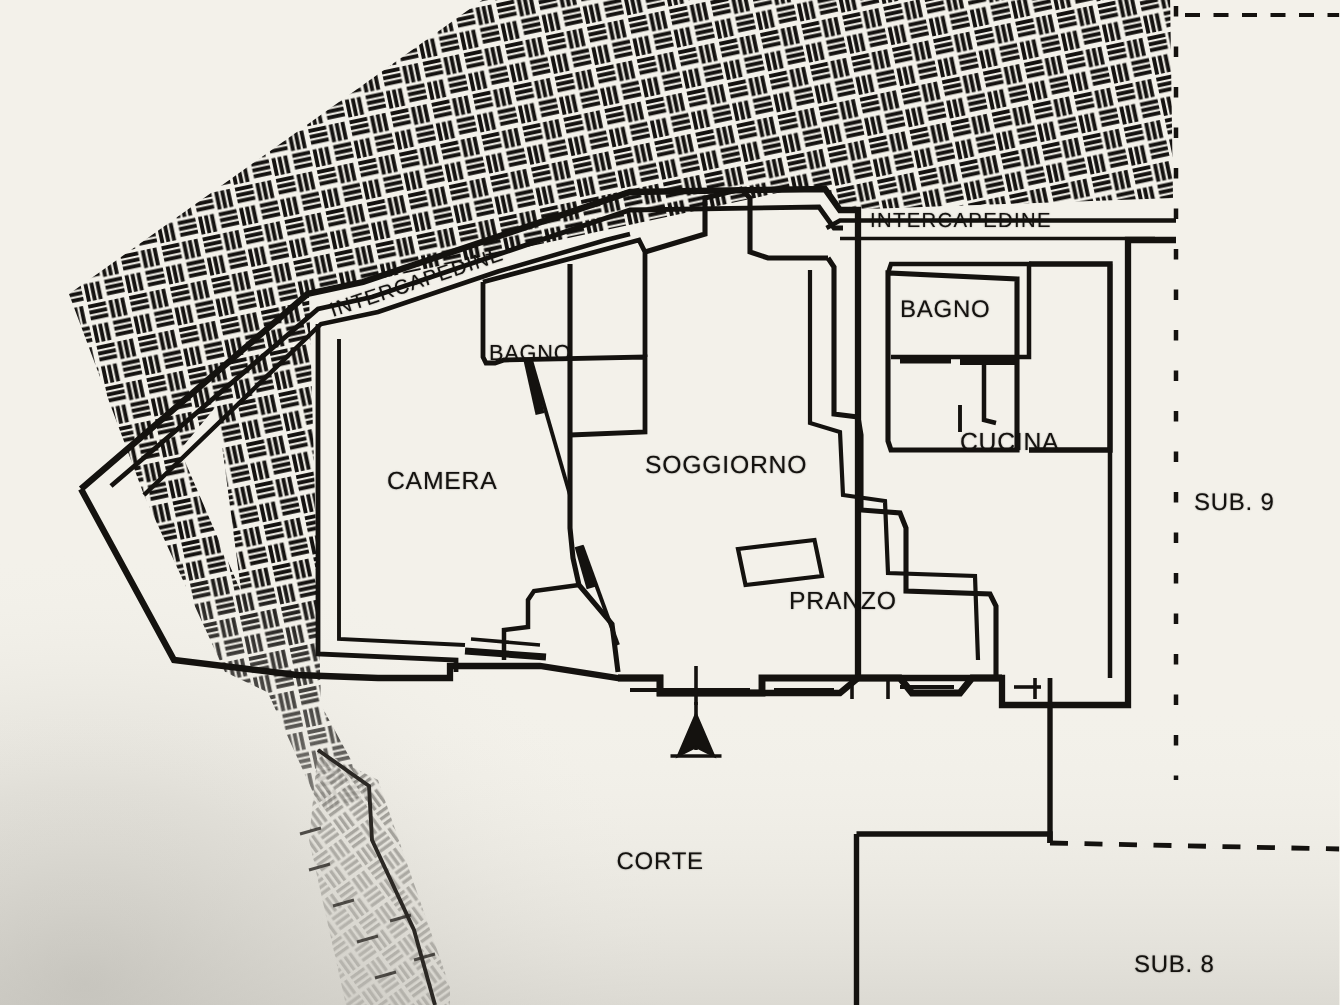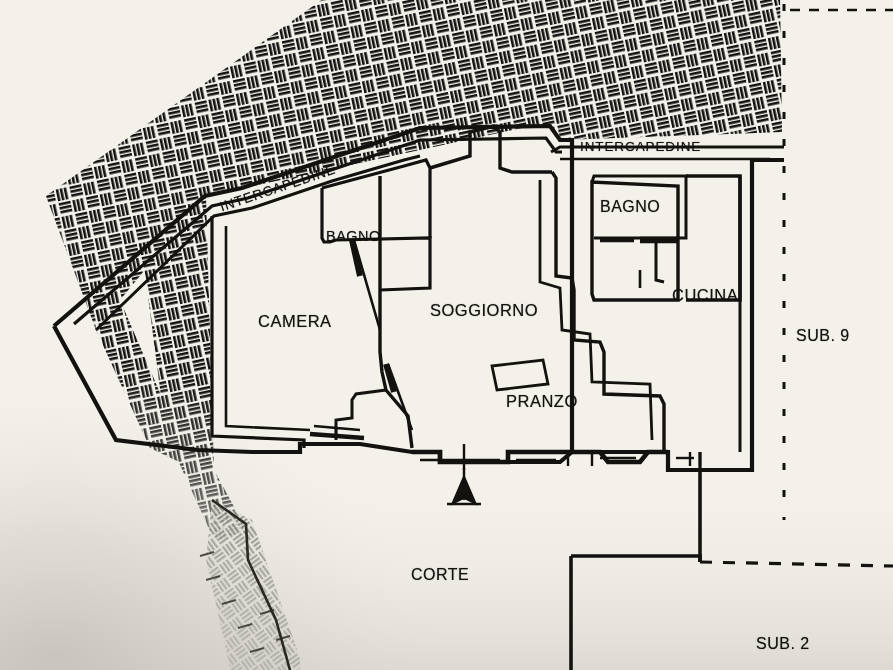--- a/index.html
+++ b/index.html
@@ -24,23 +24,23 @@
     font-family:"Liberation Sans", sans-serif;
     color:#14120f;
     white-space:nowrap;
     letter-spacing:0.5px;
     font-weight:400;
     text-shadow:0 0 1px rgba(20,18,15,0.55);
   }
   .lbl-camera   { left:258px; top:312px; font-size:16.5px;text-align:center; }
   .lbl-bagno1   { left:326px; top:228px; font-size:14.5px; }
   .lbl-soggiorno{ left:430px; top:301px; font-size:16.5px;text-align:right; }
-  .lbl-pranzo   { left:506px; top:392px; font-size:16.5px; }
+  .lbl-pranzo   { left:526px; top:392px; font-size:16.5px; }
   .lbl-bagno2   { left:600px; top:198px; font-size:16px;   }
-  .lbl-cucina   { left:672px; top:286px; font-size:16.5px; }
+  .lbl-cucina   { left:640px; top:286px; font-size:16.5px; }
   .lbl-corte    { left:411px; top:566px; font-size:16px;   }
   .lbl-sub6     { left:796px; top:327px; font-size:16px;   }
   .lbl-sub8     { left:756px; top:635px; font-size:16px;   }
   .lbl-inter-r  { left:580px; top:139px; font-size:13.5px; letter-spacing:0.9px;}
   .lbl-inter-l  {
     left:218px; top:200px; font-size:13.5px; letter-spacing:0.9px;
     transform:rotate(-18.5deg); transform-origin:left top;
   }
 </style>
 </head>
@@ -234,17 +234,17 @@
   </svg>
 
   <div class="room-label lbl-camera">CAMERA</div>
   <div class="room-label lbl-bagno1">BAGNO</div>
   <div class="room-label lbl-soggiorno">SOGGIORNO</div>
   <div class="room-label lbl-pranzo">PRANZO</div>
   <div class="room-label lbl-bagno2">BAGNO</div>
   <div class="room-label lbl-cucina">CUCINA</div>
   <div class="room-label lbl-corte">CORTE</div>
   <div class="room-label lbl-sub6">SUB. 9</div>
-  <div class="room-label lbl-sub8">SUB. 2</div>
+  <div class="room-label lbl-sub8">SUB. 8</div>
   <div class="room-label lbl-inter-r">INTERCAPEDINE</div>
   <div class="room-label lbl-inter-l">INTERCAPEDINE</div>
 
 </div>
 
 </body></html>

